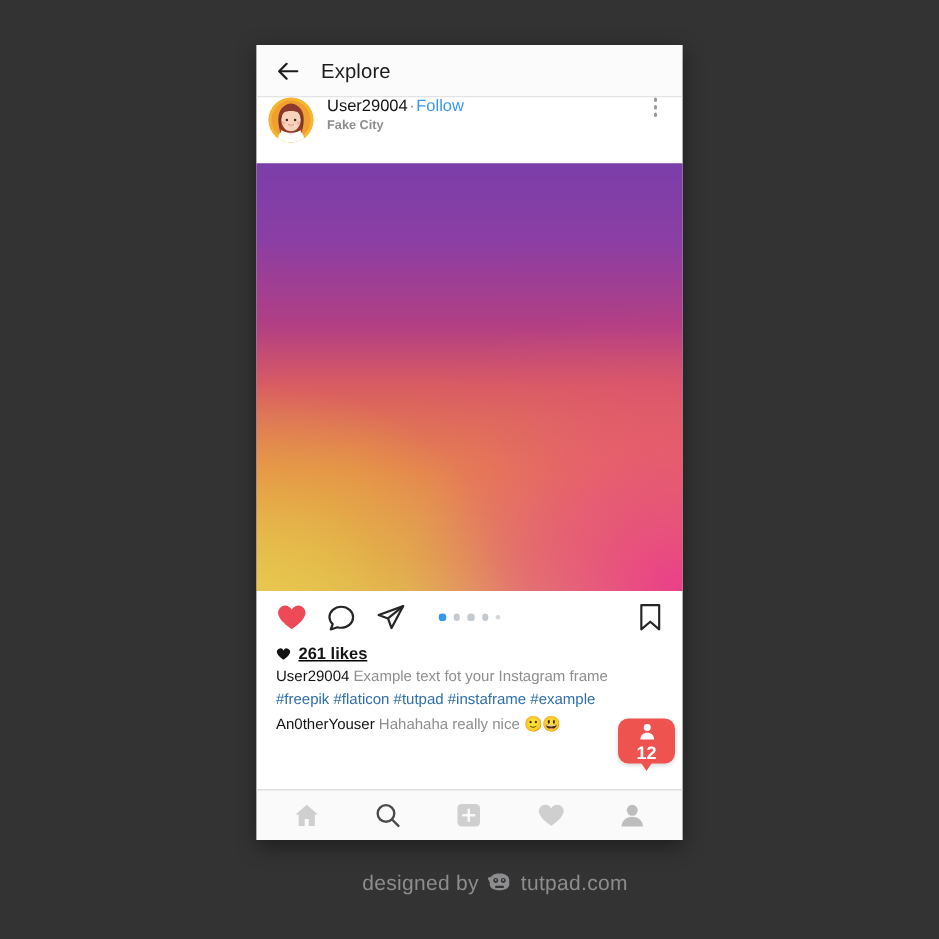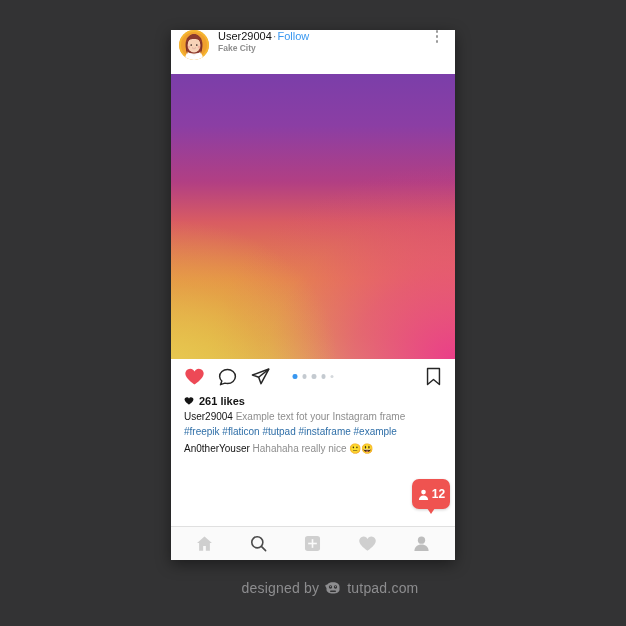--- a/index.html
+++ b/index.html
@@ -183,20 +183,21 @@
     padding: 0 13px;
     position: relative;
     background: #fff;
     overflow: hidden;
   }
   #likes-row {
     display: flex;
     align-items: center;
     gap: 5px;
     margin-top: 1px;
+    text-decoration: underline;
   }
   #likes-heart { width: 10px; height: 10px; flex: none; }
   #likes-count {
     font-size: 11px;
     color: #141414;
     font-weight: 700;
   }
   .caption-line {
     font-size: 10px;
     color: #8e8e8e;
@@ -219,20 +220,21 @@
     bottom: 17px;
     width: 38px;
     height: 30px;
     background: #ef5350;
     border-radius: 7px;
     display: flex;
     align-items: center;
     justify-content: center;
     gap: 2px;
     box-shadow: 0 1px 3px rgba(0,0,0,0.18);
+    flex-direction: column;
   }
   #notif-badge:after {
     content: "";
     position: absolute;
     left: 50%;
     bottom: -5px;
     margin-left: -4px;
     width: 0;
     height: 0;
     border-left: 4.5px solid transparent;
@@ -280,20 +282,27 @@
     font-size: 14px;
     letter-spacing: 0.2px;
   }
   #freepik-logo { width: 16px; height: 14px; }
 </style>
 </head>
 <body>
 
 <div id="phone-card">
 
+  <div id="explore-bar">
+    <svg id="back-arrow" viewBox="0 0 24 24" fill="none" stroke="#1c1c1c" stroke-width="2.1" stroke-linecap="round" stroke-linejoin="round">
+      <line x1="20" y1="12" x2="4" y2="12"></line>
+      <polyline points="10,5 3,12 10,19"></polyline>
+    </svg>
+    <span id="explore-title">Explore</span>
+  </div>
 
   <div id="user-row">
     <div id="avatar">
       <svg viewBox="0 0 60 60" width="30" height="30">
         <circle cx="30" cy="30" r="30" fill="#f5b731"></circle>
         <circle cx="30" cy="30" r="26" fill="#f0a02e"></circle>
         <path d="M12 60 C12 46 20 40 30 40 C40 40 48 46 48 60 Z" fill="#ffffff"></path>
         <path d="M22 44 L30 52 L38 44 L36 40 L24 40 Z" fill="#f2f2f2"></path>
         <path d="M24 33 h12 v9 a6 6 0 0 1 -12 0 Z" fill="#f3c9ae"></path>
         <path d="M13 30 C13 16 20 9 30 9 C40 9 47 16 47 30 C47 40 44 47 30 47 C16 47 13 40 13 30 Z" fill="#8c3a2e"></path>

